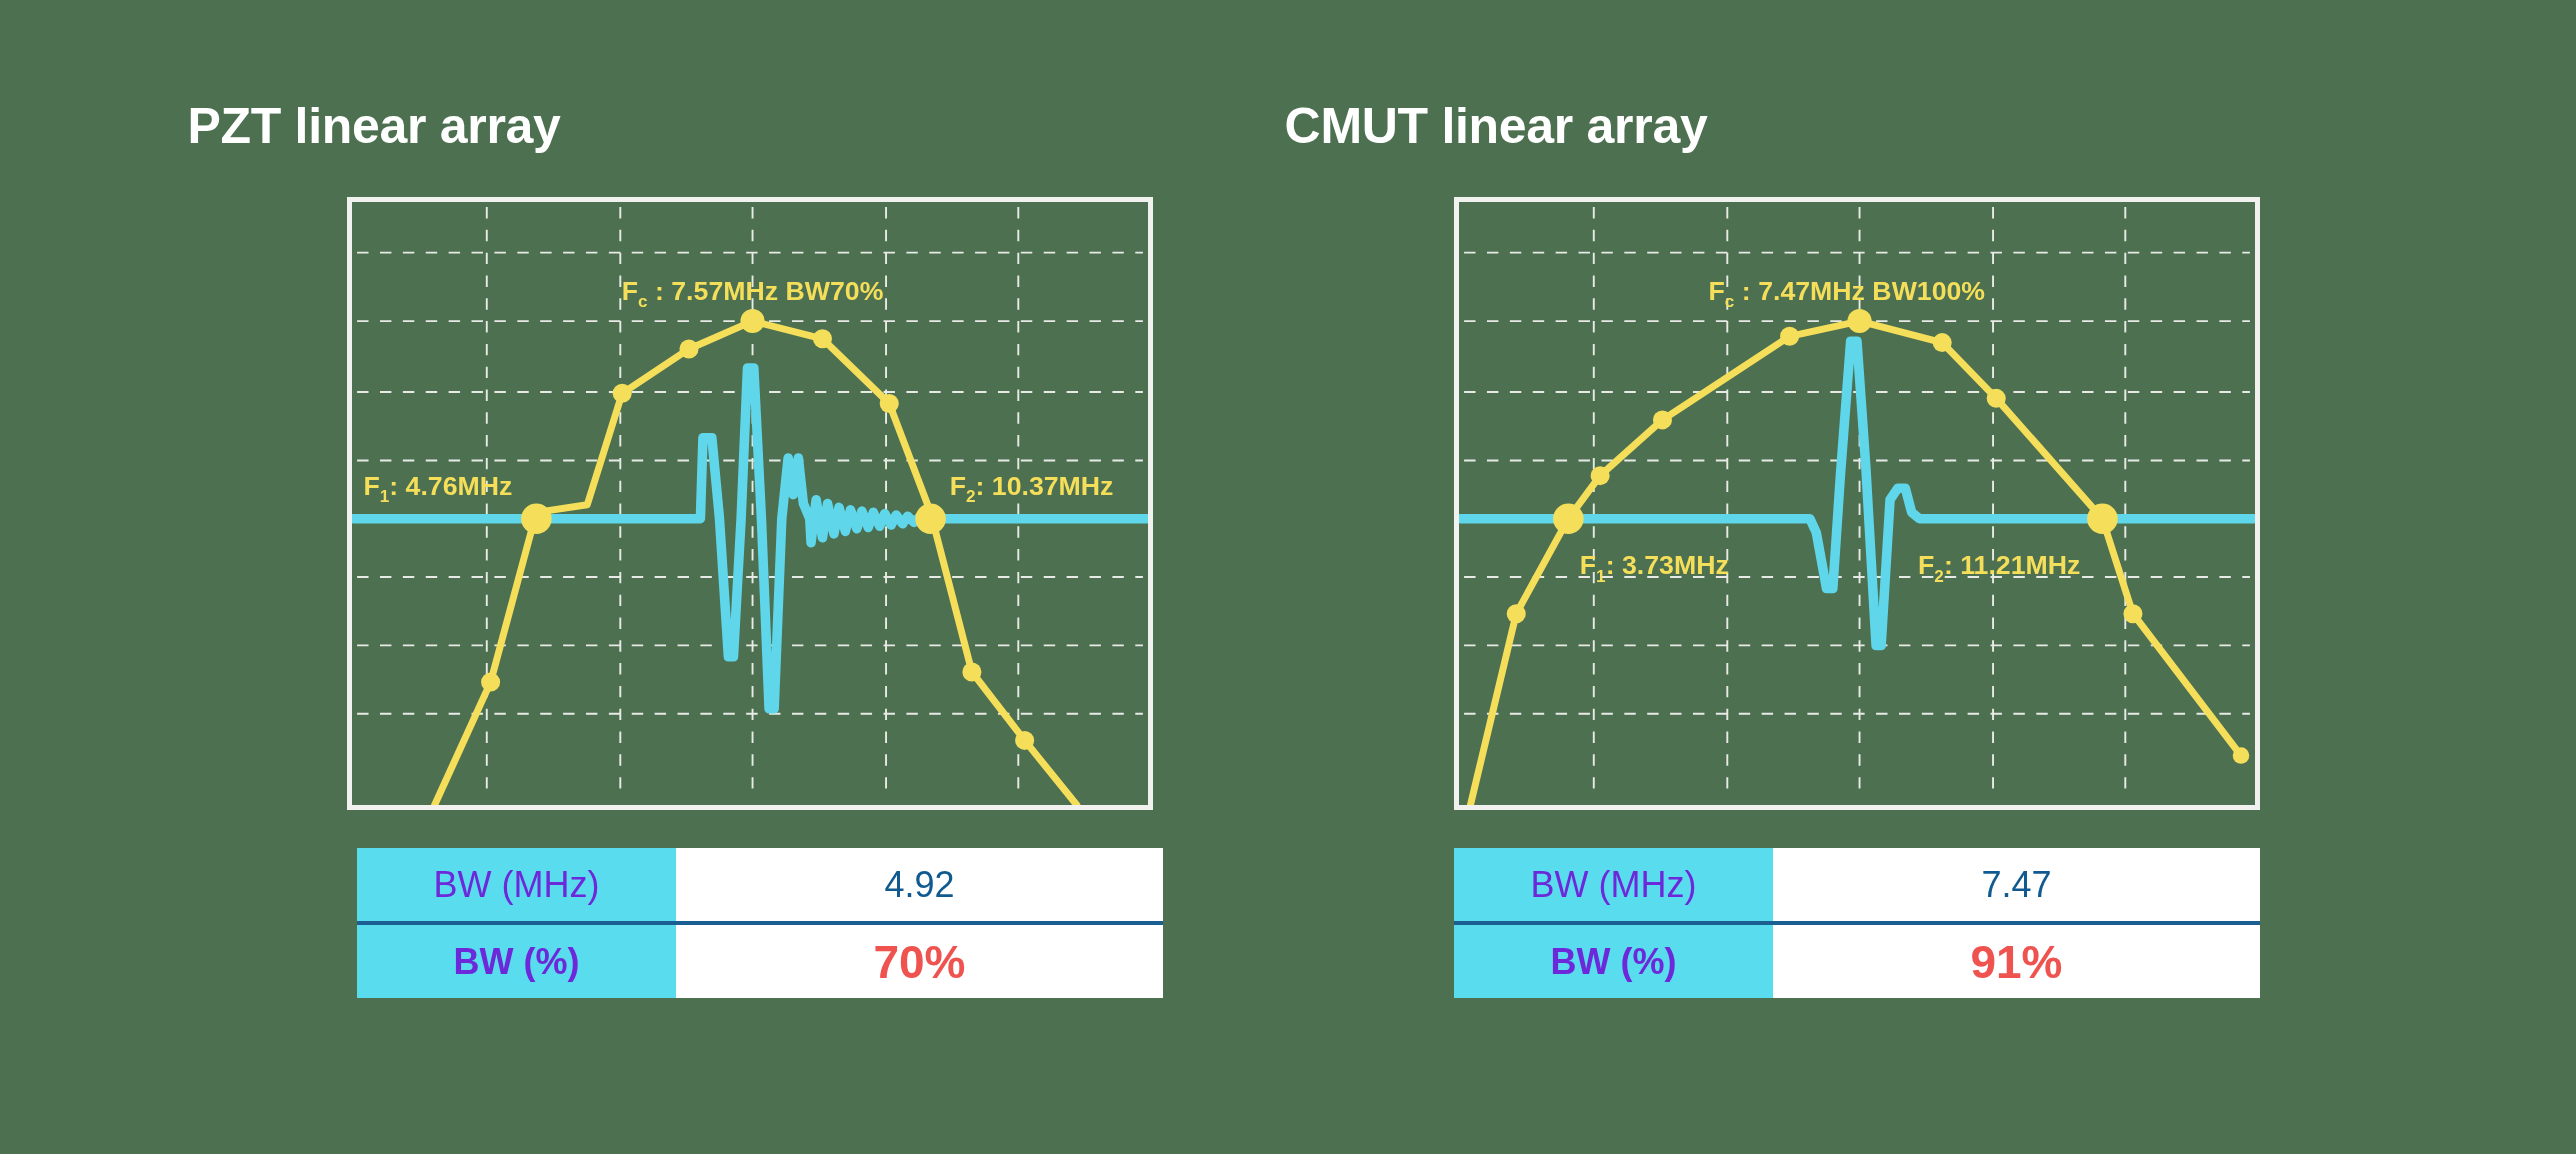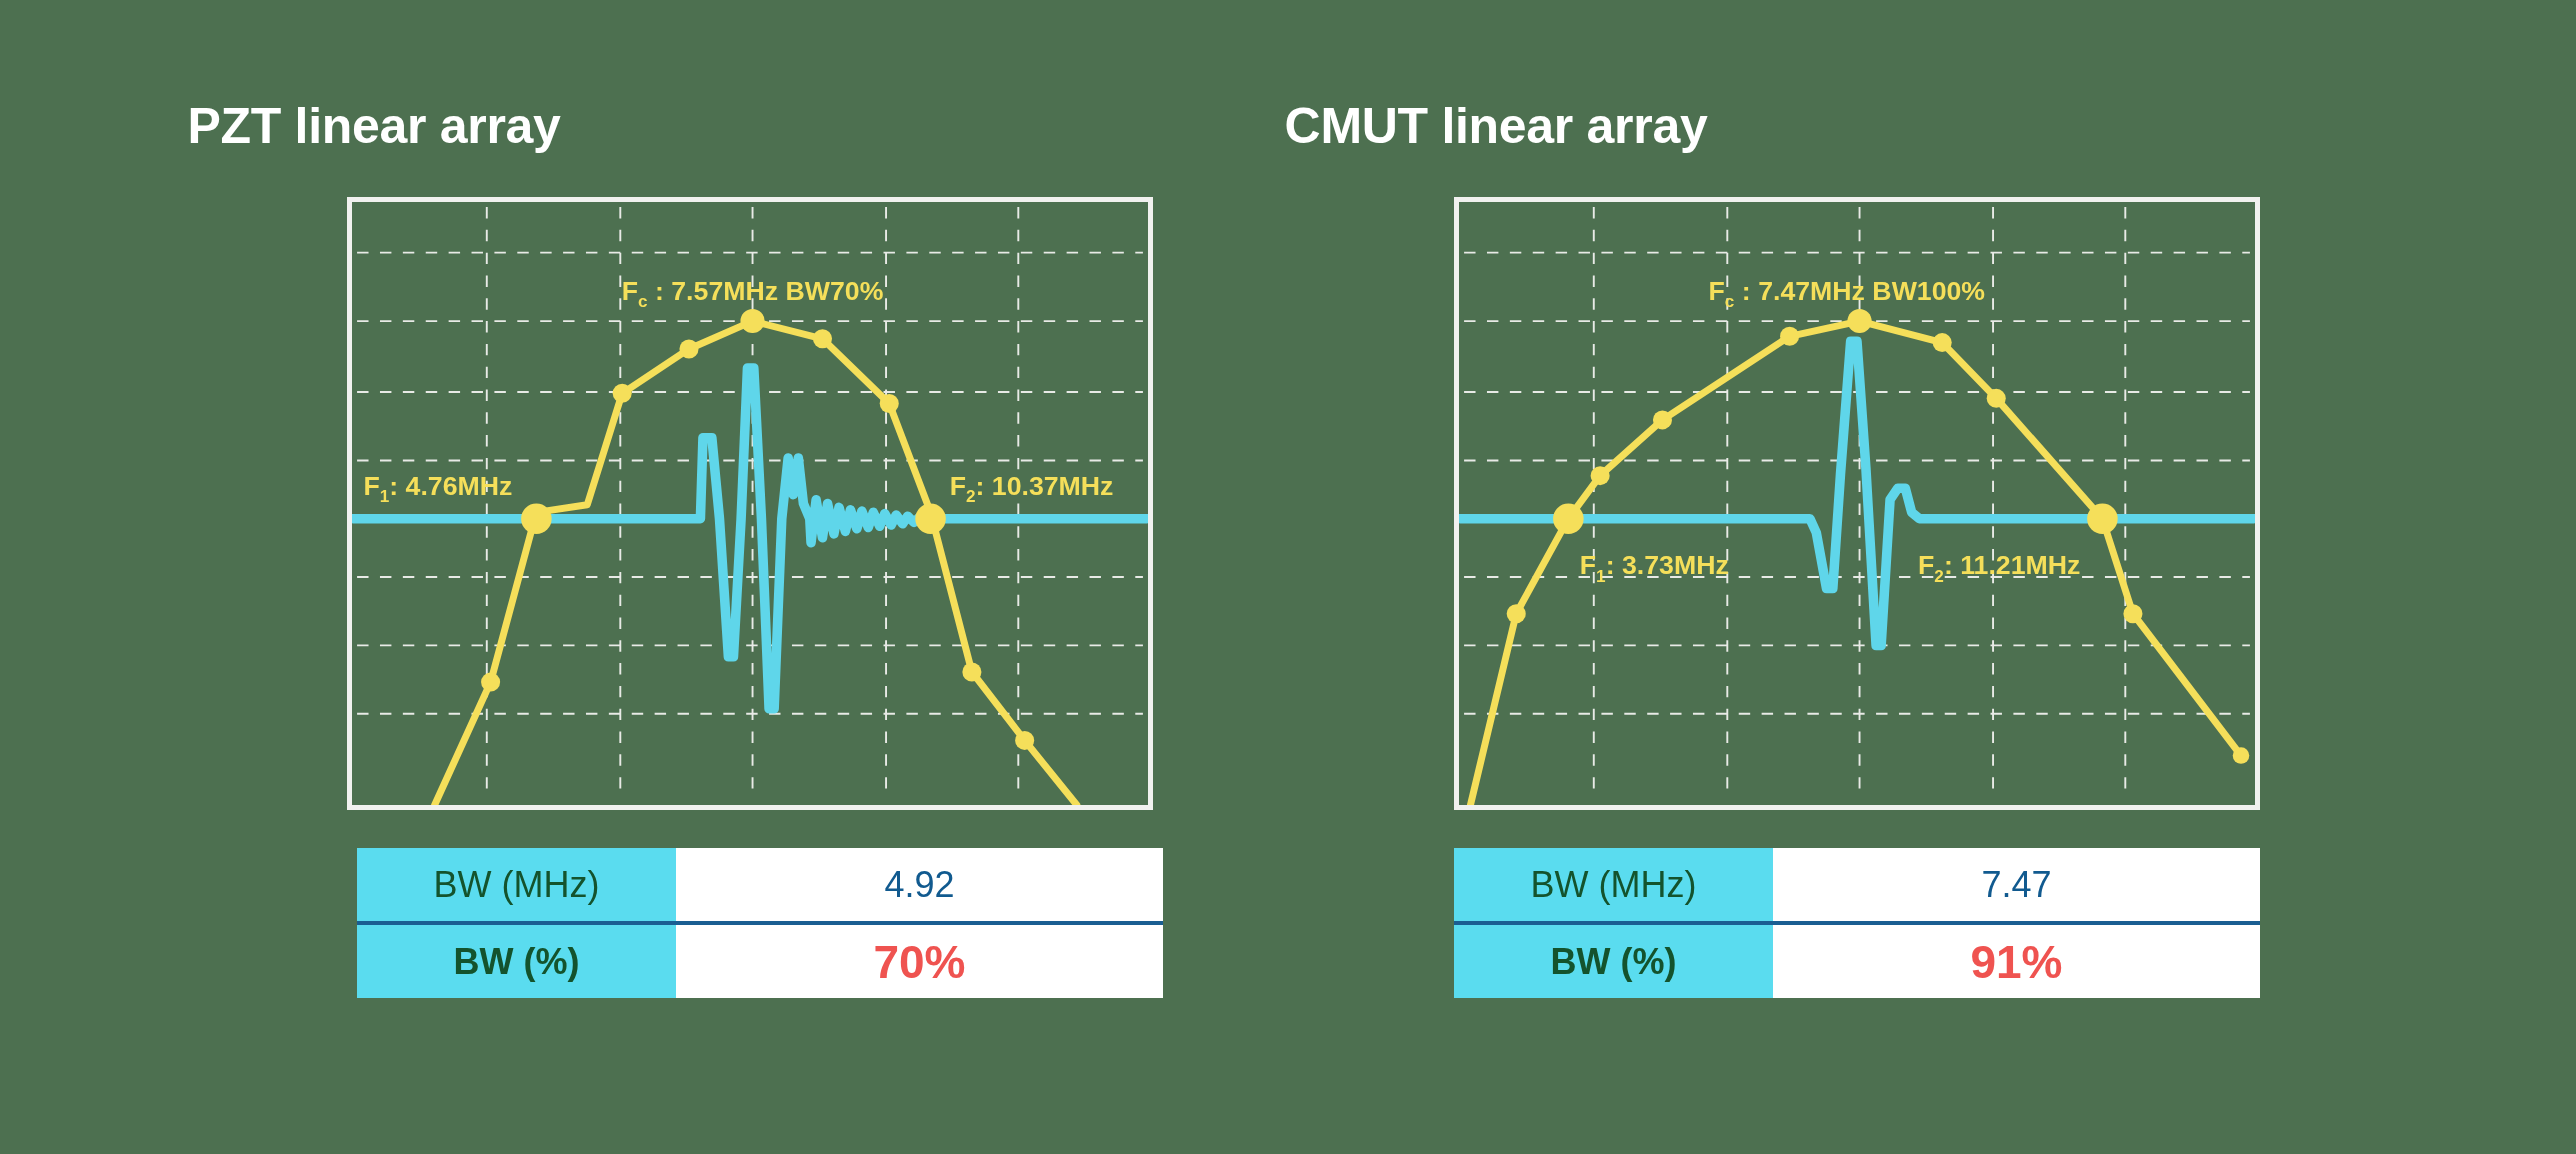--- a/index.html
+++ b/index.html
@@ -47,21 +47,21 @@
   }
   .panel.left .table{ left:357px;top:848px; }
   .panel.right .table{ left:361px;top:848px; }
 
   .table td{
     height:71px;
     border:0;
     text-align:center;
     vertical-align:middle;
     font-size:36px;
-    color:#14532d;
+    color:#6d28d9;
     font-weight:400;
   }
   .table td.label{
     background:#5adcef;
     width:317px;
   }
   .table td.value{
     background:#ffffff;
     color:#115a8f;
   }

